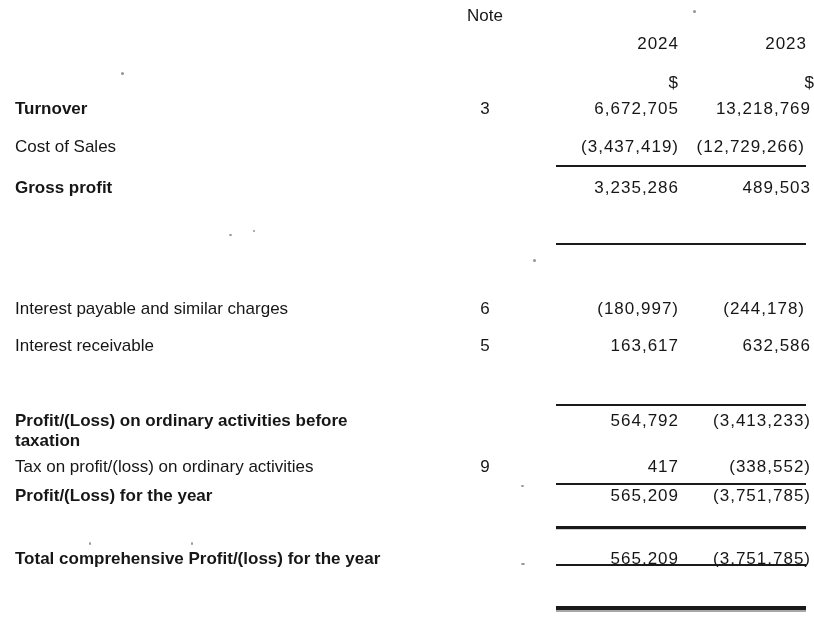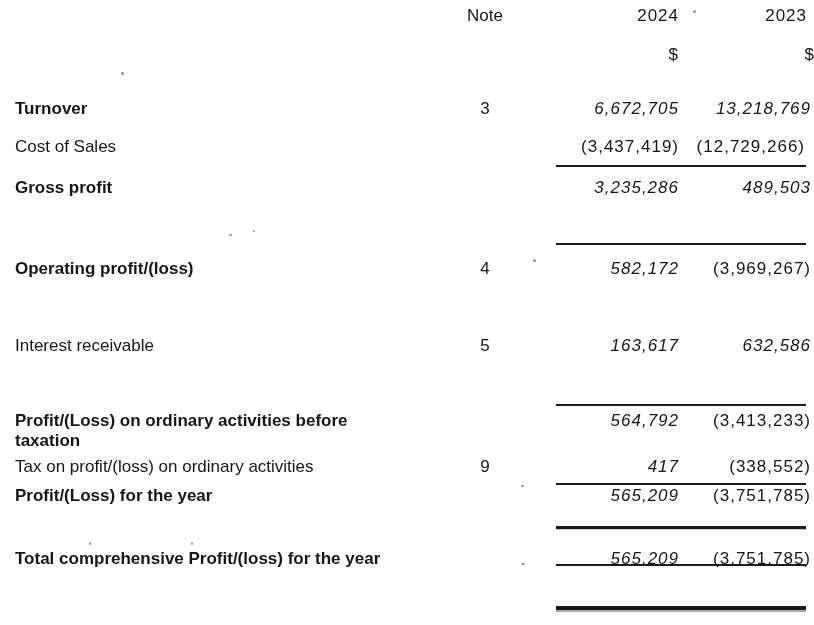--- a/index.html
+++ b/index.html
@@ -17,22 +17,22 @@
     display:flex;align-items:flex-start;line-height:20px;
   }
   .row.center{align-items:flex-start;}
   .label{flex:0 0 440px;}
   .label > span{display:inline-block;max-width:390px;}
   .bold .label{font-weight:bold;}
   .cell-note{flex:0 0 60px;text-align:center;}
   .cell-a{flex:0 0 164px;text-align:right;}
   .cell-b{flex:0 0 126px;text-align:right;}
   .num{letter-spacing:1px;white-space:nowrap;}
-  .pad-plain{padding-right:6px;font-style:italic;}
-  .hdr{letter-spacing:1px;}
+  .pad-plain{padding-right:6px;}
+  .hdr{letter-spacing:1px;margin-top:28px;}
   .pad-year{padding-right:2px;}
   .pad-cur{padding-right:10px;}
   .vshift{position:relative;top:12px;}
   .rule{
     position:absolute;left:556px;width:250px;
     background:#1a1a1a;height:2px;
   }
   .rule.thick{height:3px;box-shadow:0 1px 0 0 #cfcfcf;}
   .rule.thick-end{height:4px;box-shadow:0 2px 0 0 #a8a8a8;}
   .speck{
@@ -77,27 +77,27 @@
   <div class="row bold" style="top:178px">
     <div class="label"><span>Gross profit</span></div>
     <div class="cell-note"></div>
     <div class="cell-a num pad-plain">3,235,286</div>
     <div class="cell-b num pad-plain">489,503</div>
   </div>
 
 
   <div class="rule" style="top:243px"></div>
 
-  <div class="row bold" style="top:259px">
-    <div class="label"><span>Operating profit/(loss)</span></div>
-    <div class="cell-note">4</div>
-    <div class="cell-a num pad-plain">582,172</div>
-    <div class="cell-b num">(3,969,267)</div>
+
+  <div class="row" style="top:299px">
+    <div class="label"><span>Interest payable and similar charges</span></div>
+    <div class="cell-note">6</div>
+    <div class="cell-a num">(180,997)</div>
+    <div class="cell-b num">(244,178)</div>
   </div>
-
 
   <div class="row" style="top:336px">
     <div class="label"><span>Interest receivable</span></div>
     <div class="cell-note">5</div>
     <div class="cell-a num pad-plain">163,617</div>
     <div class="cell-b num pad-plain">632,586</div>
   </div>
 
 
   <div class="rule" style="top:404px"></div>

